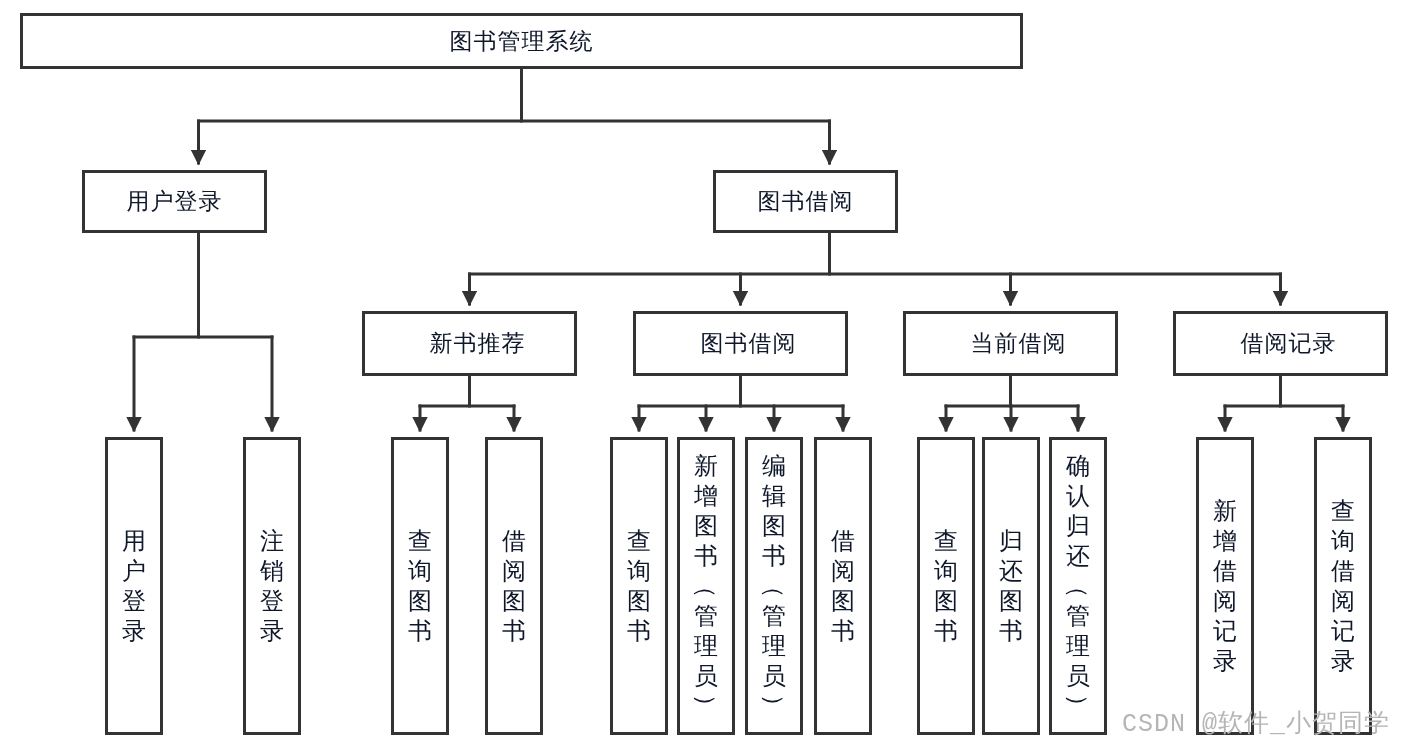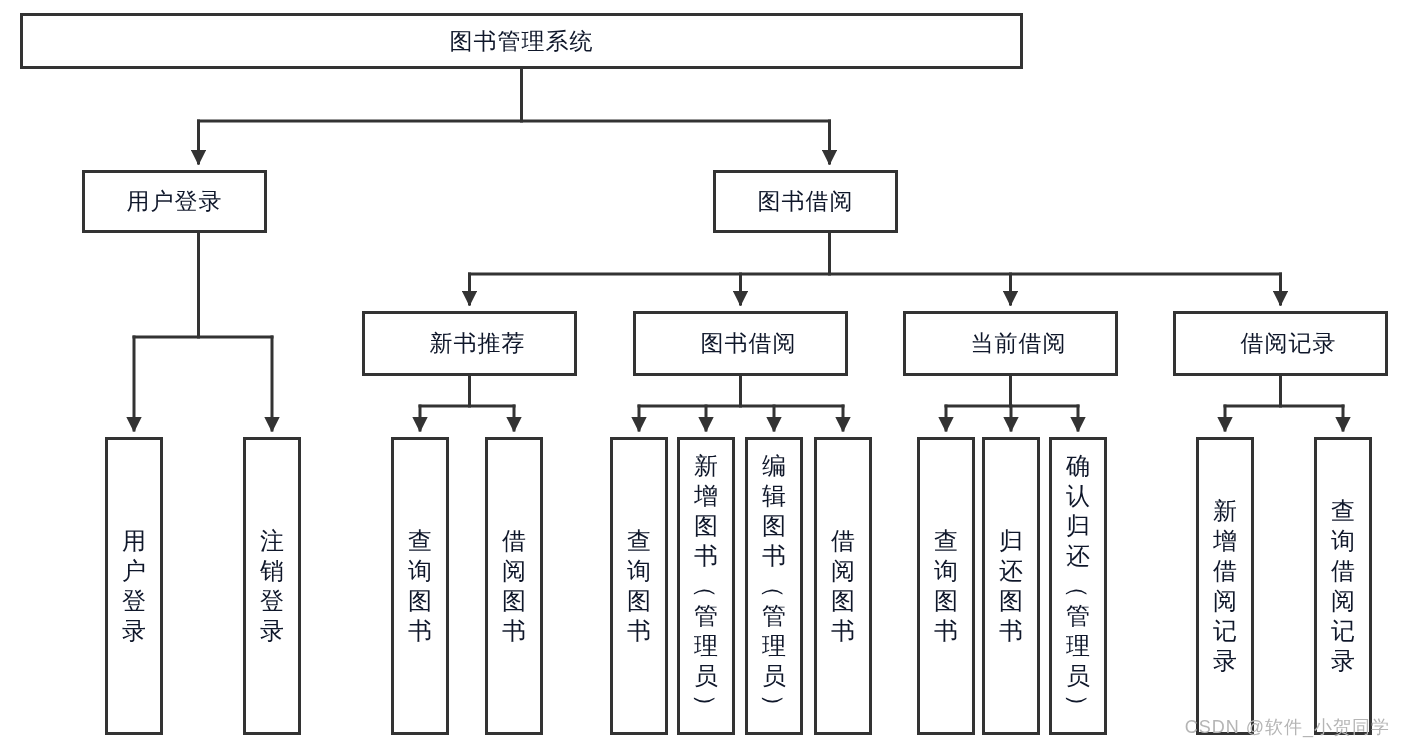--- a/index.html
+++ b/index.html
@@ -38,24 +38,25 @@
     flex-direction: column;
     font-size: 24px;
     line-height: 30px;
   }
   .v span { display: block; height: 30px; }
   .v span.rot { transform: rotate(90deg); }
   .watermark {
     position: absolute;
     right: 15px;
     bottom: 8px;
-    font-size: 18px;
+    font-size: 25px;
     color: #b5b5b5;
     letter-spacing: 1px;
     white-space: nowrap;
+    font-family: Liberation Mono, monospace;
   }
 </style>
 </head>
 <body>
 
 <div class="canvas">
 
   <svg class="connectors" viewBox="0 0 1405 747" xmlns="http://www.w3.org/2000/svg">
     <defs>
       <marker id="ah" viewBox="0 0 10 10" refX="8.5" refY="5" markerWidth="5.2" markerHeight="5.2" orient="auto-start-reverse">

